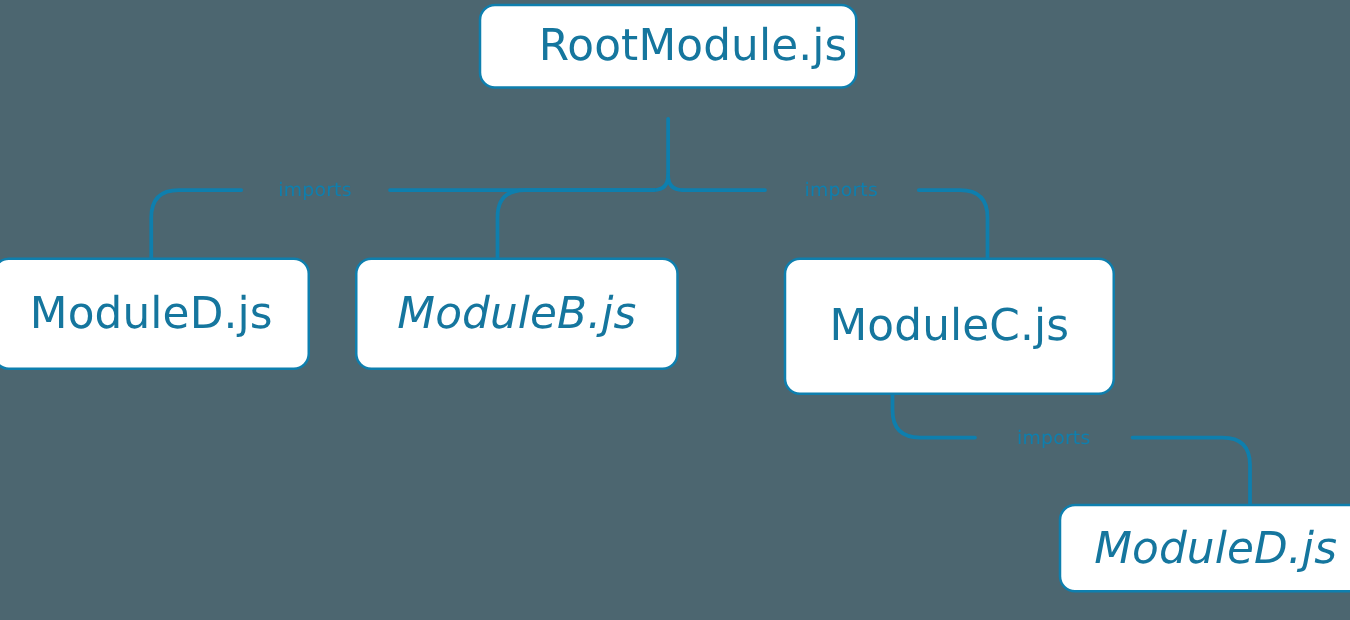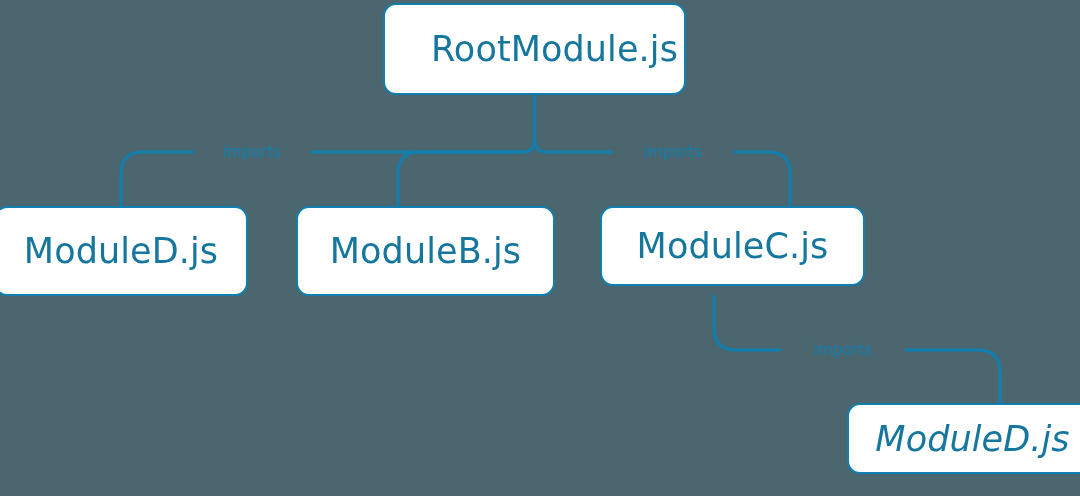--- a/index.html
+++ b/index.html
@@ -47,24 +47,24 @@
     position: absolute;
     color: #0e7fae;
     font-size: 15px;
     font-weight: 400;
     white-space: nowrap;
     letter-spacing: 0.2px;
     transform: translate(-50%, -50%);
     font-family: "DejaVu Sans", sans-serif;
   }
   
-  #node-root      { left: 383px;  top: 3px;   width: 303px; height: 92px; padding-left: 40px; }
+  #node-root      { left: 383px;  top: 3px;   width: 303px; height: 68px; padding-left: 40px; }
   #node-a         { left: -6px;   top: 206px; width: 254px; height: 90px; }
-  #node-b         { left: 296px;  top: 206px; width: 259px; height: 90px; }
-  #node-c         { left: 600px;  top: 206px; width: 265px; height: 80px; }
+  #node-b         { left: 284px;  top: 206px; width: 259px; height: 90px; font-style: italic; }
+  #node-c         { left: 627px;  top: 206px; width: 265px; height: 110px; }
   #node-d         { left: 847px;  top: 403px; width: 251px; height: 71px; font-style: italic; }
   
   #label-imports-a { left: 252px; top: 152px; }
   #label-imports-c { left: 673px; top: 152px; }
   #label-imports-d { left: 843px; top: 350px; }
 </style>
 </head>
 <body>
 
 <div id="diagram-root">

